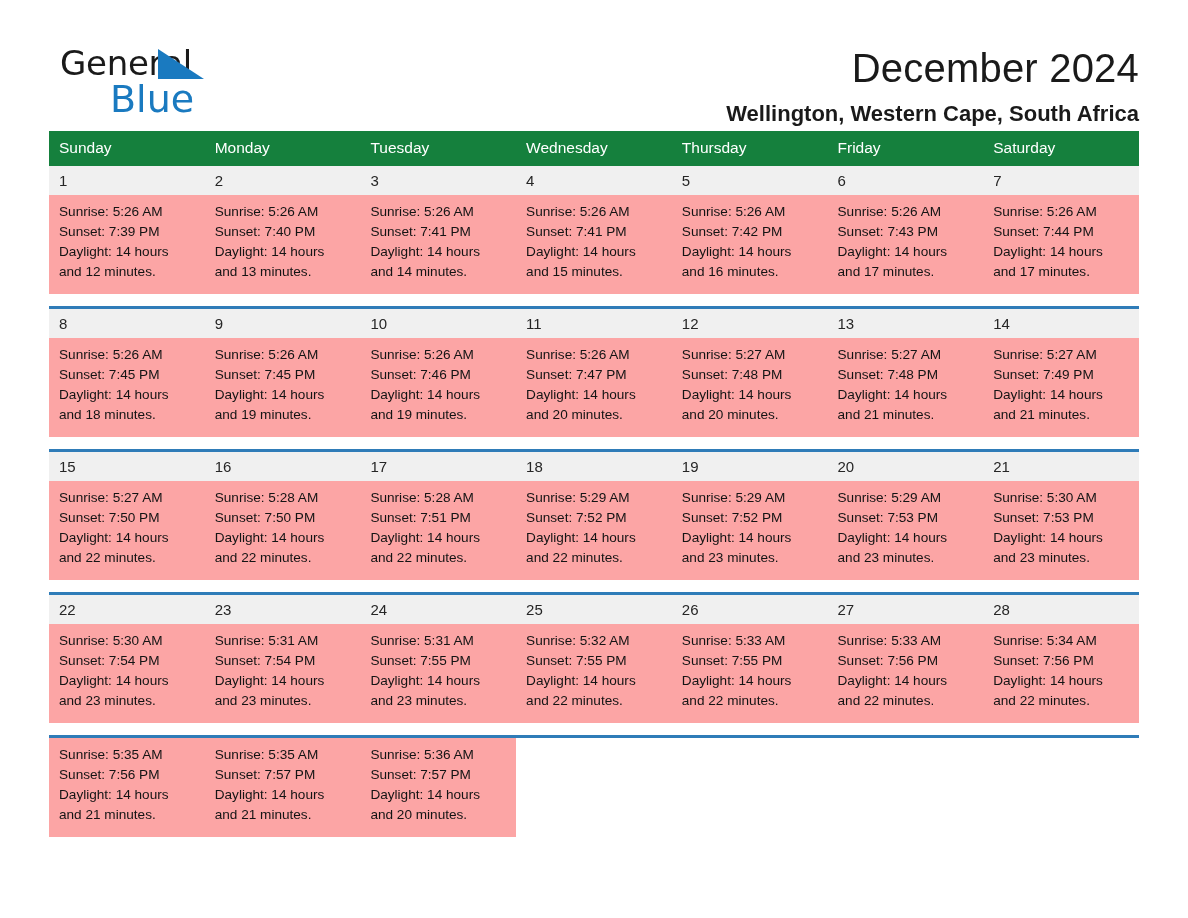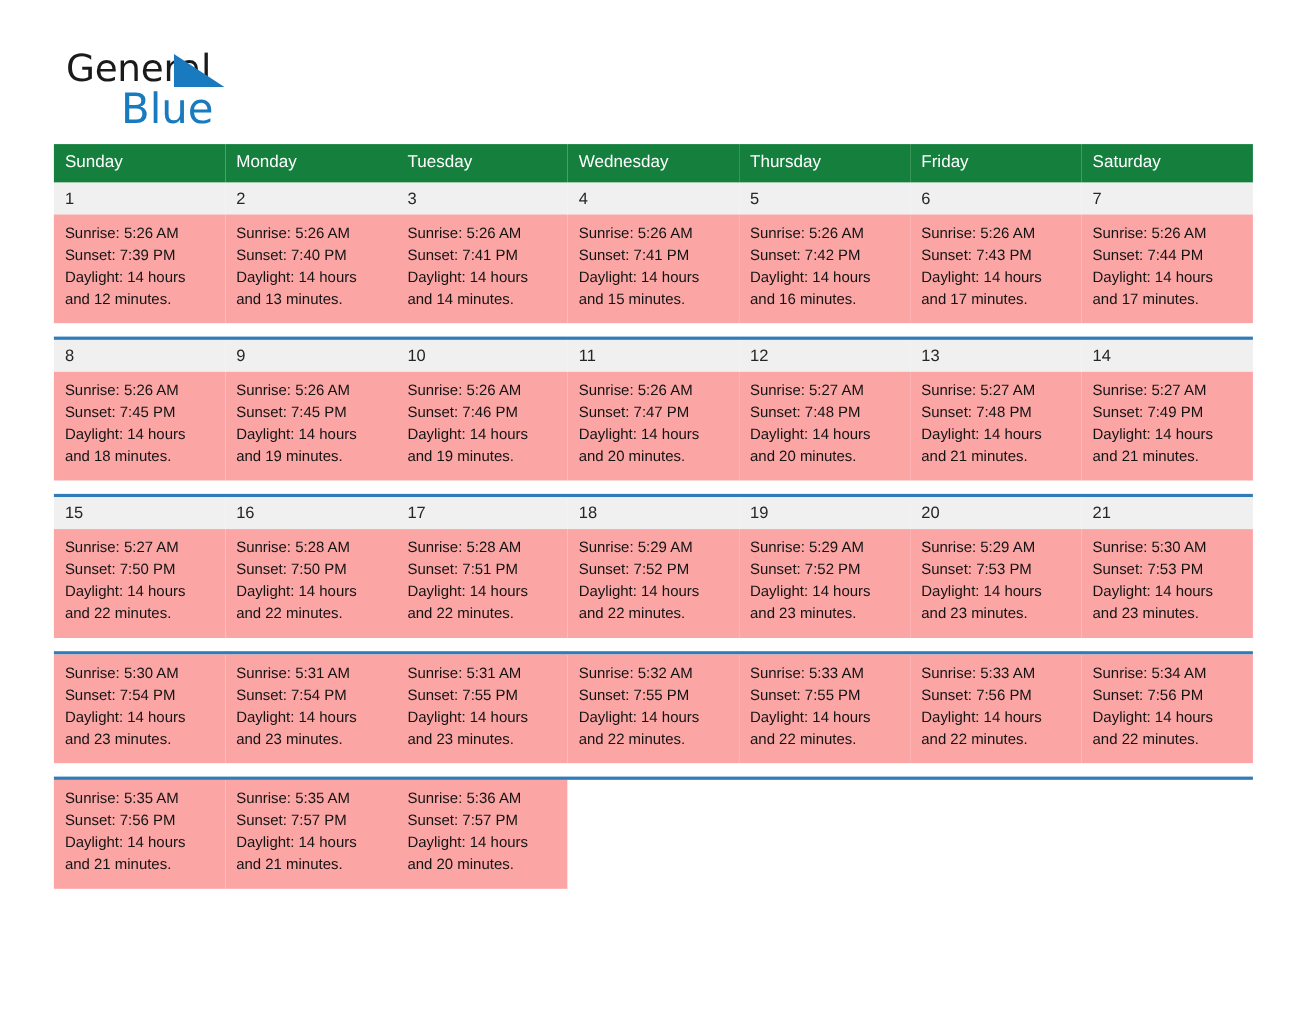--- a/index.html
+++ b/index.html
@@ -157,20 +157,24 @@
     <div class="brand">
       <div class="brand-row1">
         <span class="brand-general">General</span>
         <svg class="brand-tri" viewBox="0 0 46 30">
           <polygon points="0,0 46,30 0,30" fill="#1a7ac0"></polygon>
         </svg>
       </div>
       <div class="brand-row2">Blue</div>
     </div>
 
+    <div class="title-block">
+      <div class="month-title">December 2024</div>
+      <div class="location-title">Wellington, Western Cape, South Africa</div>
+    </div>
   </div>
 
   <table class="calendar">
     <colgroup>
       <col style="width:14.2857%">
         <col style="width:14.2857%">
         <col style="width:14.2857%">
       <col style="width:14.2857%">
         <col style="width:14.2857%">
         <col style="width:14.2857%">
@@ -362,20 +366,29 @@
           <div class="info-line">and 23 minutes.</div>
         </td>
       </tr>
       <tr class="week-gap">
           <td colspan="7"></td>
         </tr>
       <tr class="week-sep">
           <td colspan="7"></td>
         </tr>
 
+      <tr class="daterow">
+        <td>22</td>
+        <td>23</td>
+        <td>24</td>
+        <td>25</td>
+        <td>26</td>
+        <td>27</td>
+        <td>28</td>
+      </tr>
       <tr class="inforow">
         <td>
           <div class="info-line">Sunrise: 5:30 AM</div>
           <div class="info-line">Sunset: 7:54 PM</div>
           <div class="info-line">Daylight: 14 hours</div>
           <div class="info-line">and 23 minutes.</div>
         </td>
         <td>
           <div class="info-line">Sunrise: 5:31 AM</div>
           <div class="info-line">Sunset: 7:54 PM</div>

